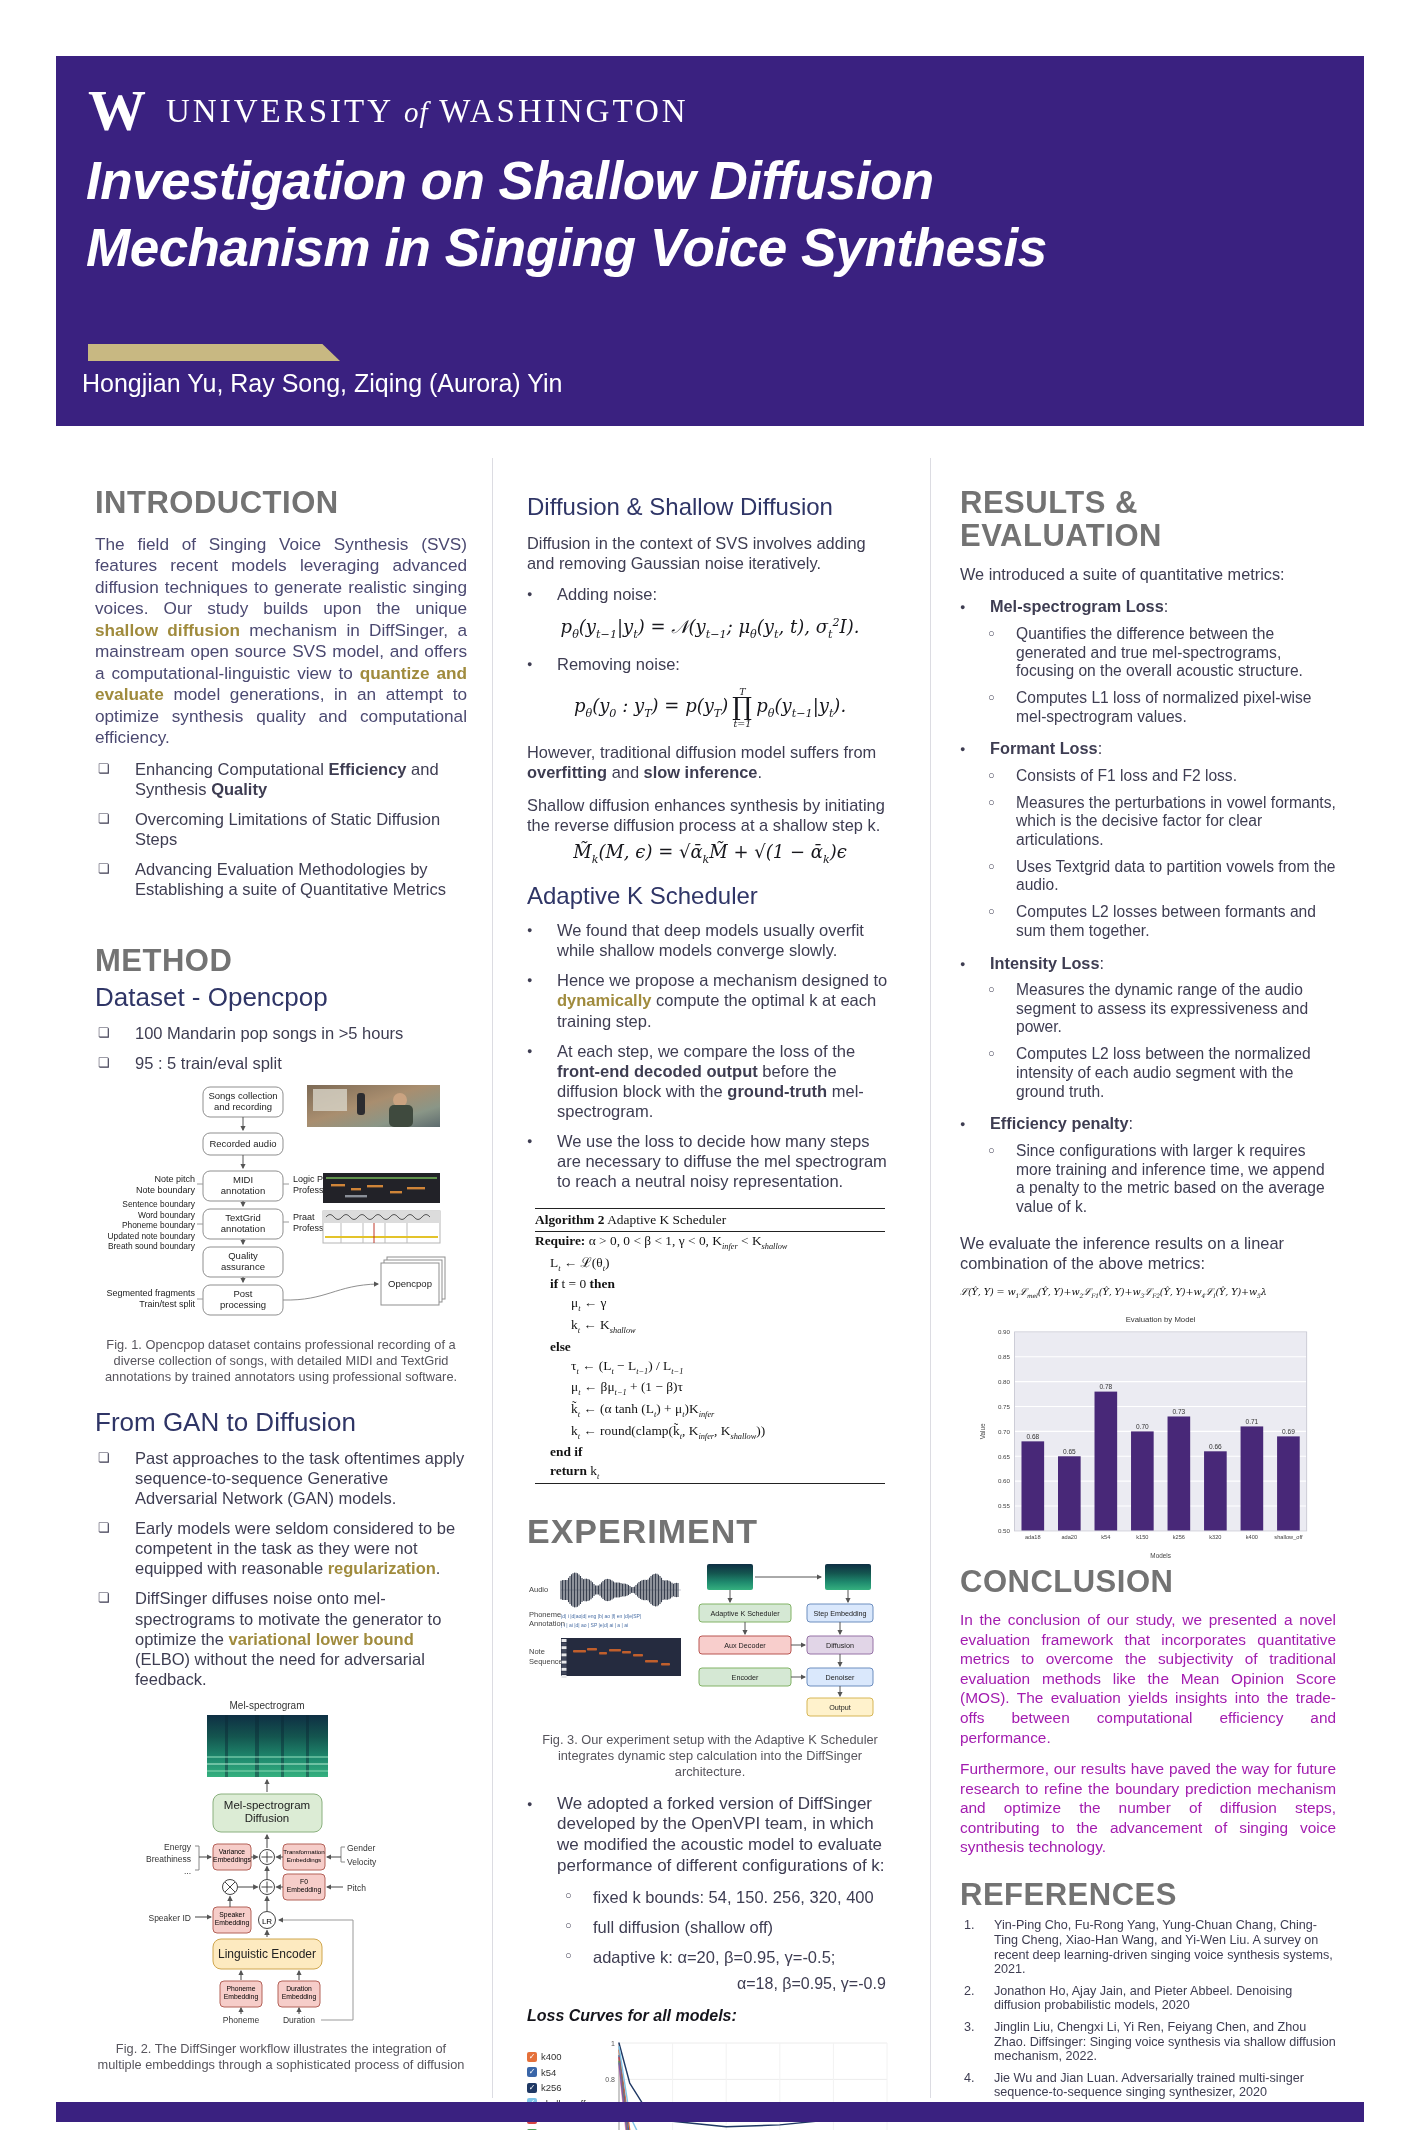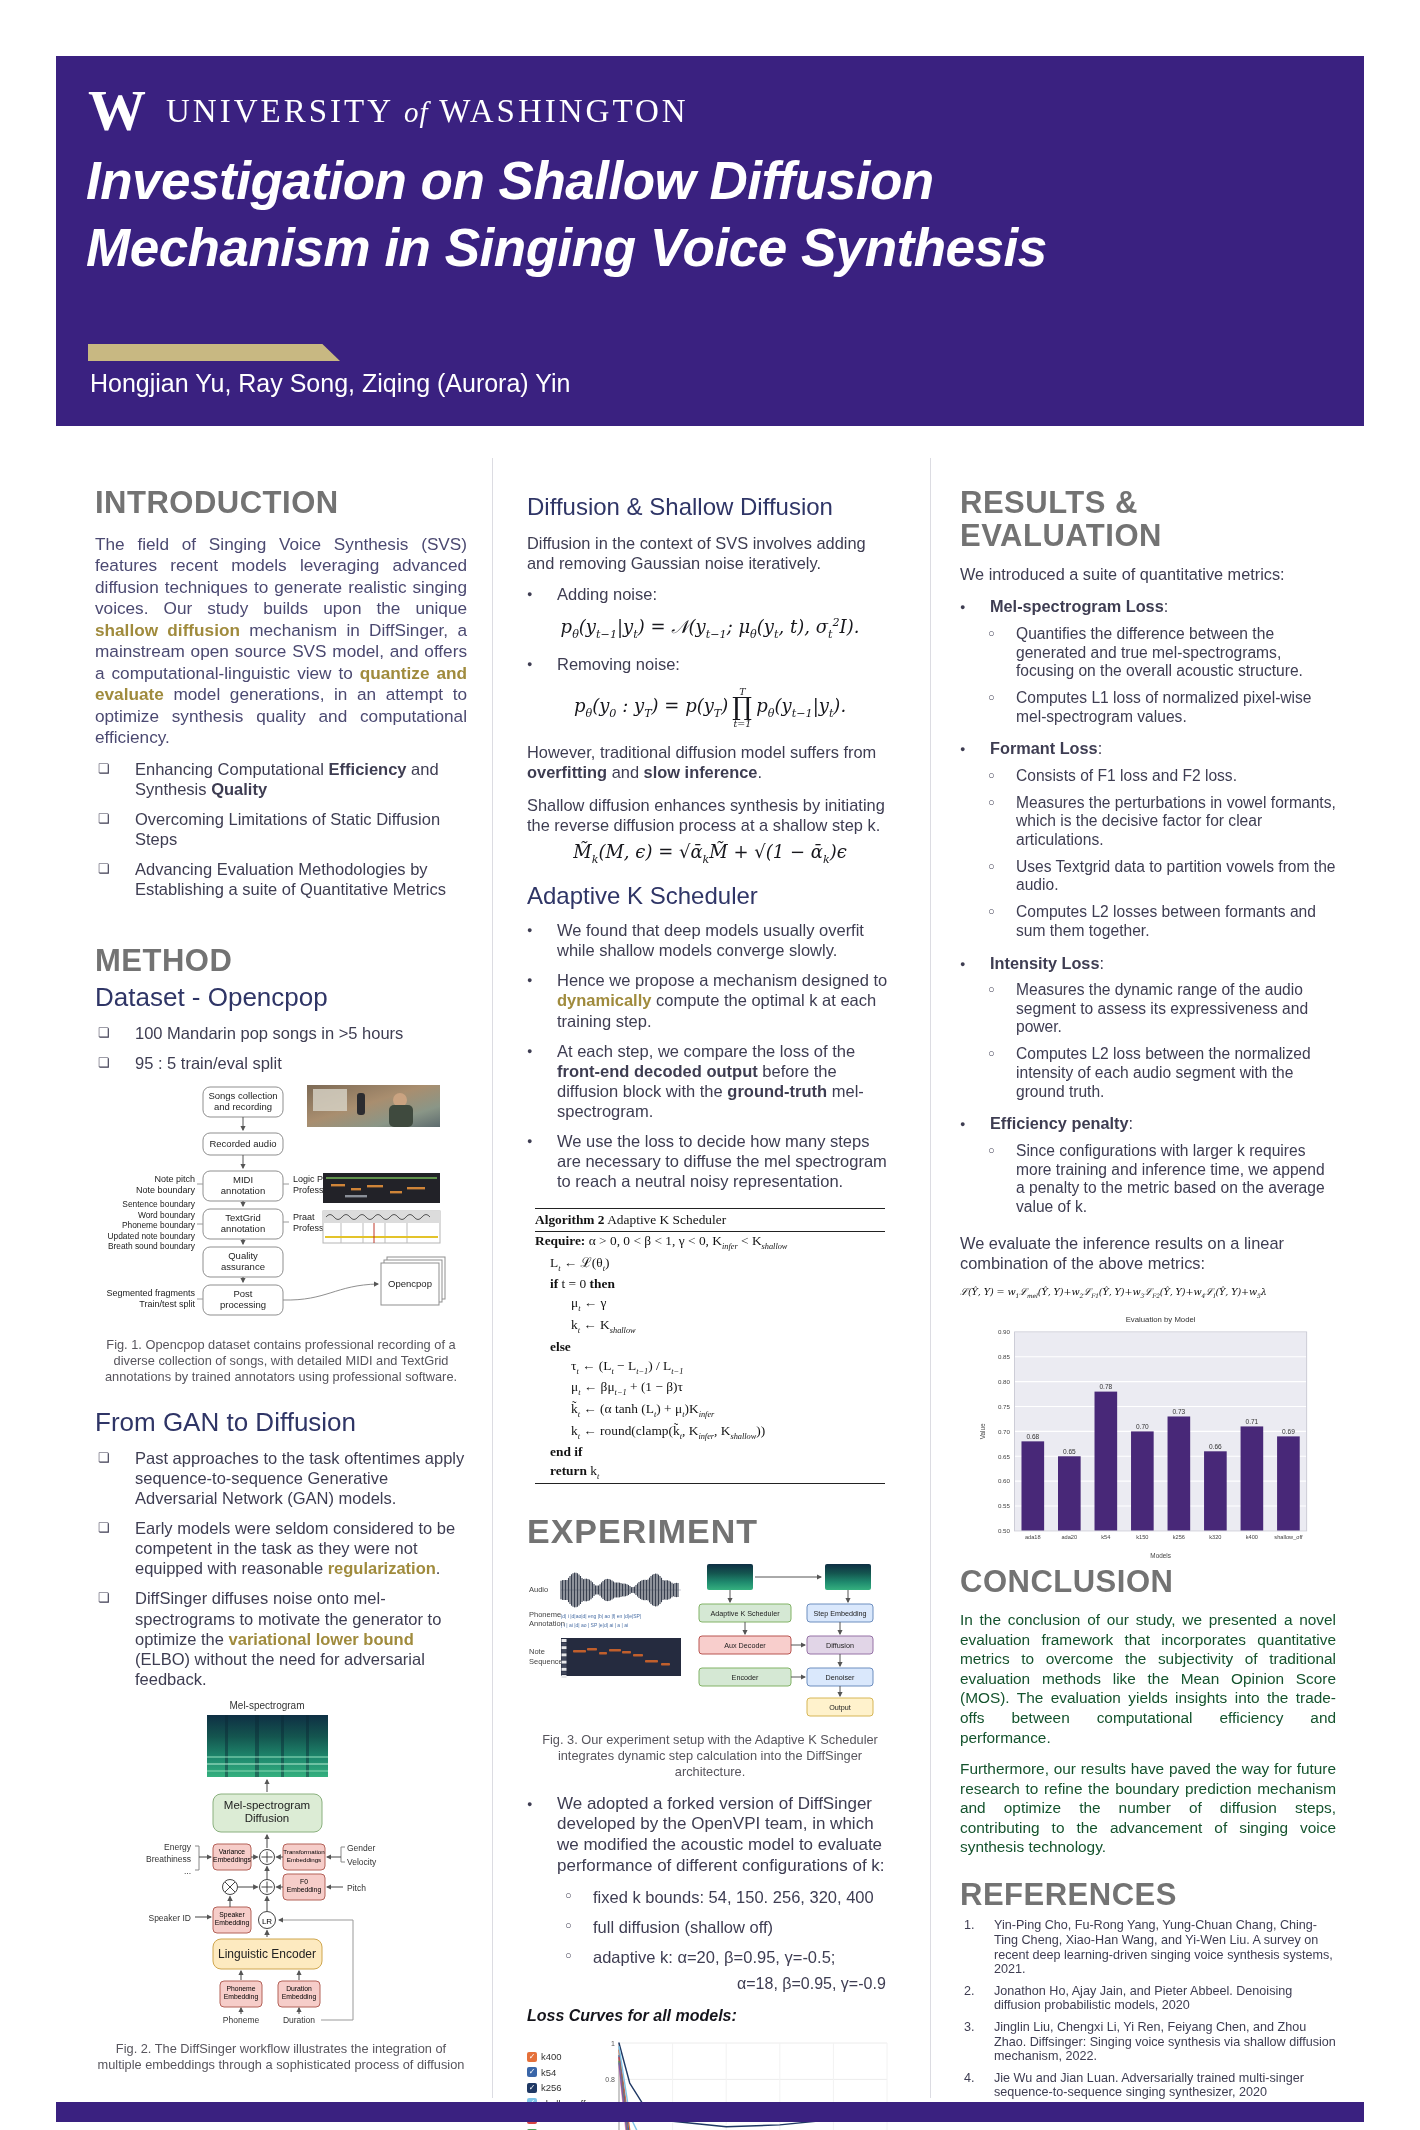--- a/index.html
+++ b/index.html
@@ -7,21 +7,21 @@
         font-family:"Liberation Sans",sans-serif;color:#3e3d52;}
   
   .header{position:absolute;left:56px;top:56px;width:1308px;height:370px;background:#3a2180;color:#fff;}
   .logo-row{position:absolute;left:32px;top:26px;display:flex;align-items:center;gap:20px;}
   .logo-w{font-family:"Liberation Serif",serif;font-weight:bold;font-size:58px;line-height:1;}
   .logo-text{font-family:"Liberation Serif",serif;font-size:33px;letter-spacing:3px;}
   .logo-text .of{font-style:italic;text-transform:lowercase;letter-spacing:1px;font-size:29px;}
   .title{position:absolute;left:30px;top:92px;font-size:53px;font-weight:800;line-height:1.26;letter-spacing:-0.5px;font-style:italic;}
   .gold-bar{position:absolute;left:32px;top:288px;width:252px;height:17px;background:#c8b882;
             clip-path:polygon(0 0,93% 0,100% 100%,0 100%);}
-  .authors{position:absolute;left:34px;top:313px;font-size:25px;font-weight:400;}
+  .authors{position:absolute;left:26px;top:313px;font-size:25px;font-weight:400;}
   .footer{position:absolute;left:56px;top:2102px;width:1308px;height:20px;background:#3a2180;z-index:8;}
   .vdiv{position:absolute;top:458px;width:1px;height:1640px;background:#dcdce2;}
   
   #col-left{position:absolute;left:95px;top:425px;width:372px;}
   #col-mid{position:absolute;left:527px;top:425px;width:366px;}
   #col-right{position:absolute;left:960px;top:425px;width:376px;height:1675px;display:flex;flex-direction:column;}
   .rc-bottom{margin-top:auto;}
   
   .h-big{color:#737373;font-weight:800;font-size:31px;letter-spacing:0.5px;line-height:1.05;}
   .h-xl{font-size:34px;letter-spacing:1px;}
@@ -55,21 +55,21 @@
   .algo .aline{padding:1.6px 0;line-height:1.18;}
   .algo .i1{padding-left:15px;}
   .algo .i2{padding-left:36px;}
   
   .metric{margin-top:13px;}
   .m-head{display:flex;font-size:16.3px;color:#3e3d52;line-height:1.2;}
   .m-sub{margin-left:28px;}
   .m-sub .li{font-size:15.6px;line-height:1.2;margin-top:8px;}
   .formula{font-family:"DejaVu Serif","Liberation Serif",serif;font-style:italic;font-size:9.6px;color:#111;
            margin-top:12px;white-space:nowrap;overflow:hidden;letter-spacing:-0.1px;}
-  .p-conc{font-size:15.4px;line-height:1.27;color:#14532d;text-align:justify;margin-top:12px;}
+  .p-conc{font-size:15.4px;line-height:1.27;color:#a21caf;text-align:justify;margin-top:12px;}
   .ref-li{display:flex;margin-top:7px;font-size:12.6px;line-height:1.16;color:#3e3d52;}
   .ref-num{flex:none;width:30px;padding-left:4px;}
   
   .loss-label{font-weight:bold;font-size:16px;color:#15151c;margin-top:14px;font-style:italic;}
   .fig4{display:flex;margin-top:8px;align-items:flex-start;gap:2px;}
   #loss-legend{width:64px;flex:none;padding-top:14px;}
   .leg-item{display:flex;align-items:center;gap:4px;margin-top:4.5px;}
   .leg-cb{width:10px;height:10px;border-radius:2px;color:#fff;font-size:8px;line-height:10px;text-align:center;flex:none;}
   .leg-label{font-size:9.5px;color:#333;white-space:nowrap;}
   svg text{font-family:"Liberation Sans",sans-serif;}

